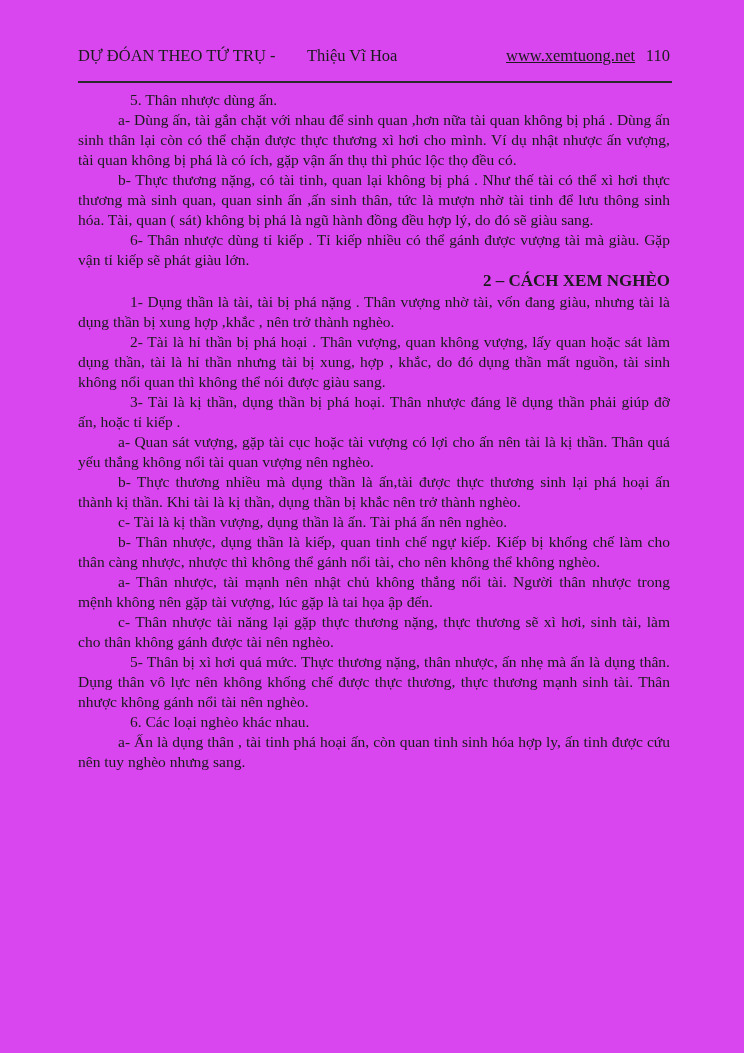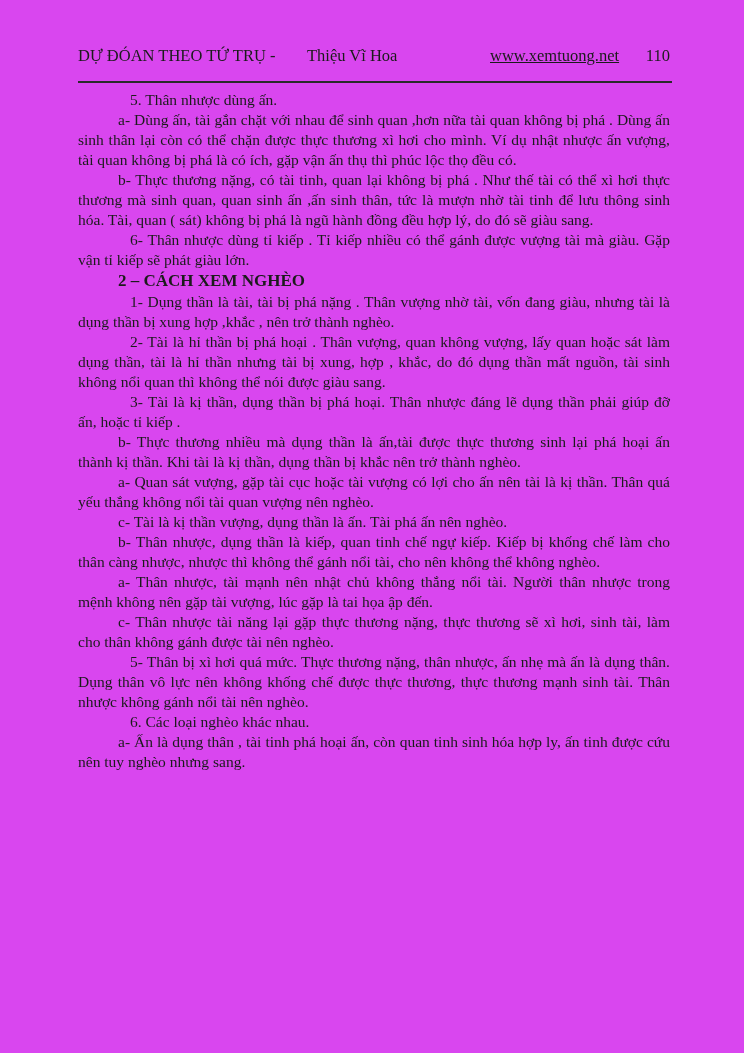--- a/index.html
+++ b/index.html
@@ -18,40 +18,40 @@
   }
   .page-header {
     position: relative;
     margin: 46px 72px 0 78px;
     height: 22px;
     font-size: 16.5px;
     white-space: nowrap;
   }
   .page-header .hdr-title   { position: absolute; left: 0; }
   .page-header .hdr-author  { position: absolute; left: 229px; }
-  .page-header .hdr-site    { position: absolute; left: 412px; text-decoration: underline; color: #1b1b1b; }
+  .page-header .hdr-site    { position: absolute; left: 428px; text-decoration: underline; color: #1b1b1b; }
   .page-header .hdr-pagenum { position: absolute; right: 2px; }
   .header-rule {
     margin: 13px 72px 0 78px;
     border: none;
     border-top: 2px solid #2a2a2a;
     height: 0;
   }
   .content {
     margin: 7px 74px 0 78px;
     font-size: 15.5px;
     line-height: 20px;
     text-align: justify;
   }
   .content p.para {
     margin: 0;
     text-indent: 40px;
   }
   .section-heading {
-    text-align: left;
+    text-align: right;
     font-weight: bold;
     font-size: 17px;
     line-height: 22px;
     margin: 16px 0 24px 0;
     text-indent: 0;
   }
   b[data-name="paragraph-lead"] { font-weight: normal; margin-left: 12px; }
 </style>
 </head>
 <body>
@@ -72,22 +72,22 @@
         <p class="para" data-name="paragraph"><b data-name="paragraph-lead">5. Thân nhược dùng ấn.</b></p>
         <p class="para" data-name="paragraph"><span data-name="paragraph-text">a- Dùng ấn, tài gắn chặt với nhau để sinh quan ,hơn nữa tài quan không bị phá . Dùng ấn sinh thân lại còn có thể chặn được thực thương xì hơi cho mình. Ví dụ nhật nhược ấn vượng, tài quan không bị phá là có ích, gặp vận ấn thụ thì phúc lộc thọ đều có.</span></p>
         <p class="para" data-name="paragraph"><span data-name="paragraph-text">b- Thực thương nặng, có tài tinh, quan lại không bị phá . Như thế tài có thể xì hơi thực thương mà sinh quan, quan sinh ấn ,ấn sinh thân, tức là mượn nhờ tài tinh để lưu thông sinh hóa. Tài, quan ( sát) không bị phá là ngũ hành đồng đều hợp lý, do đó sẽ giàu sang.</span></p>
         <p class="para" data-name="paragraph"><b data-name="paragraph-lead">6- Thân nhược dùng tỉ kiếp .</b> <span data-name="paragraph-text">Tỉ kiếp nhiều có thể gánh được vượng tài mà giàu. Gặp vận tỉ kiếp  sẽ phát giàu lớn.</span></p>
       </div>
     <p class="para section-heading" data-name="section-heading">2 – CÁCH XEM NGHÈO</p>
     <div id="paras-after" data-name="paragraphs-after-heading">
         <p class="para" data-name="paragraph"><b data-name="paragraph-lead">1- Dụng thần là tài, tài bị phá nặng .</b> <span data-name="paragraph-text">Thân vượng nhờ tài, vốn đang giàu, nhưng tài là dụng thần bị xung hợp ,khắc , nên trở thành nghèo.</span></p>
         <p class="para" data-name="paragraph"><b data-name="paragraph-lead">2- Tài là hỉ thần bị phá hoại .</b> <span data-name="paragraph-text">Thân vượng, quan không vượng, lấy quan hoặc sát làm dụng thần, tài là hỉ thần nhưng tài bị xung, hợp , khắc, do đó dụng thần mất nguồn, tài sinh không nổi quan thì không thể nói được giàu sang.</span></p>
         <p class="para" data-name="paragraph"><b data-name="paragraph-lead">3- Tài là kị thần, dụng thần bị phá hoại.</b> <span data-name="paragraph-text">Thân nhược đáng lẽ dụng thần phải giúp đỡ ấn, hoặc tỉ kiếp .</span></p>
+        <p class="para" data-name="paragraph"><span data-name="paragraph-text">a- Quan sát vượng, gặp tài cục hoặc tài vượng có lợi cho ấn nên tài là kị thần. Thân quá yếu thắng không nổi tài quan vượng nên nghèo.</span></p>
         <p class="para" data-name="paragraph"><span data-name="paragraph-text">b- Thực thương nhiều mà dụng thần là ấn,tài được thực thương sinh lại phá hoại ấn thành kị thần. Khi tài là kị thần, dụng thần bị khắc nên trở thành nghèo.</span></p>
-        <p class="para" data-name="paragraph"><span data-name="paragraph-text">a- Quan sát vượng, gặp tài cục hoặc tài vượng có lợi cho ấn nên tài là kị thần. Thân quá yếu thắng không nổi tài quan vượng nên nghèo.</span></p>
         <p class="para" data-name="paragraph"><span data-name="paragraph-text">c- Tài là kị thần vượng, dụng thần là ấn. Tài phá ấn nên nghèo.</span></p>
         <p class="para" data-name="paragraph"><span data-name="paragraph-text">b- Thân nhược, dụng thần là kiếp, quan tinh chế ngự kiếp. Kiếp bị khống chế làm cho thân càng nhược, nhược thì không thể gánh nổi tài, cho nên không thể không nghèo.</span></p>
         <p class="para" data-name="paragraph"><span data-name="paragraph-text">a- Thân nhược, tài mạnh nên nhật chủ không thắng nổi tài. Người thân nhược trong mệnh không nên gặp tài vượng, lúc gặp là tai họa ập đến.</span></p>
         <p class="para" data-name="paragraph"><span data-name="paragraph-text">c- Thân nhược tài năng lại gặp thực thương nặng, thực thương sẽ xì hơi, sinh tài, làm cho thân không gánh được tài nên nghèo.</span></p>
         <p class="para" data-name="paragraph"><b data-name="paragraph-lead">5- Thân bị xì hơi quá mức.</b> <span data-name="paragraph-text">Thực thương nặng, thân nhược, ấn nhẹ mà ấn là dụng thân. Dụng thân vô lực nên không khống chế được thực thương, thực thương mạnh sinh tài. Thân nhược không gánh nổi tài nên nghèo.</span></p>
         <p class="para" data-name="paragraph"><b data-name="paragraph-lead">6. Các loại nghèo khác nhau.</b></p>
         <p class="para" data-name="paragraph"><span data-name="paragraph-text">a- Ấn là dụng thân , tài tinh phá hoại ấn, còn quan tinh sinh hóa hợp ly, ấn  tinh được cứu nên tuy nghèo nhưng sang.</span></p>
       </div>
   </div>
 

